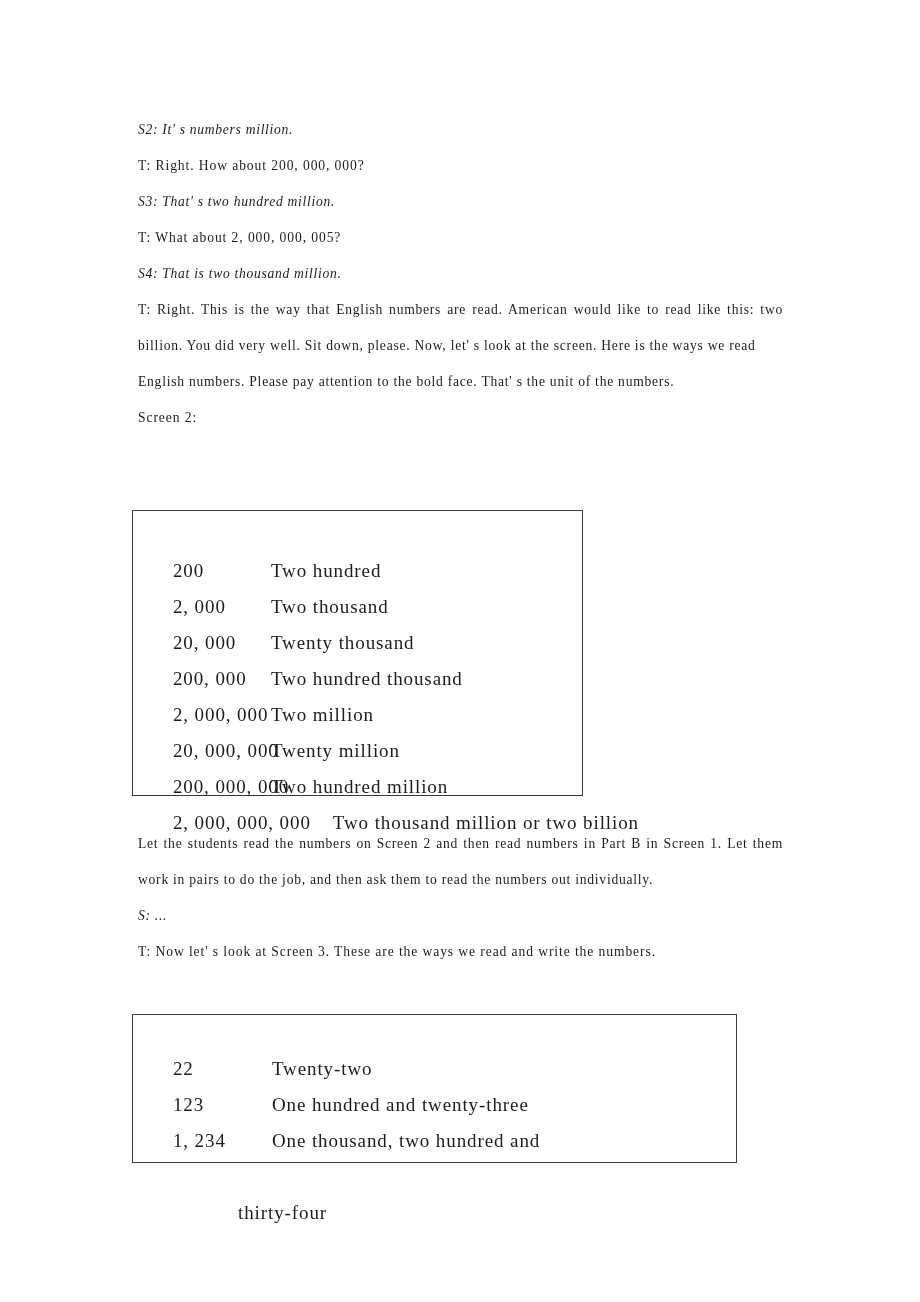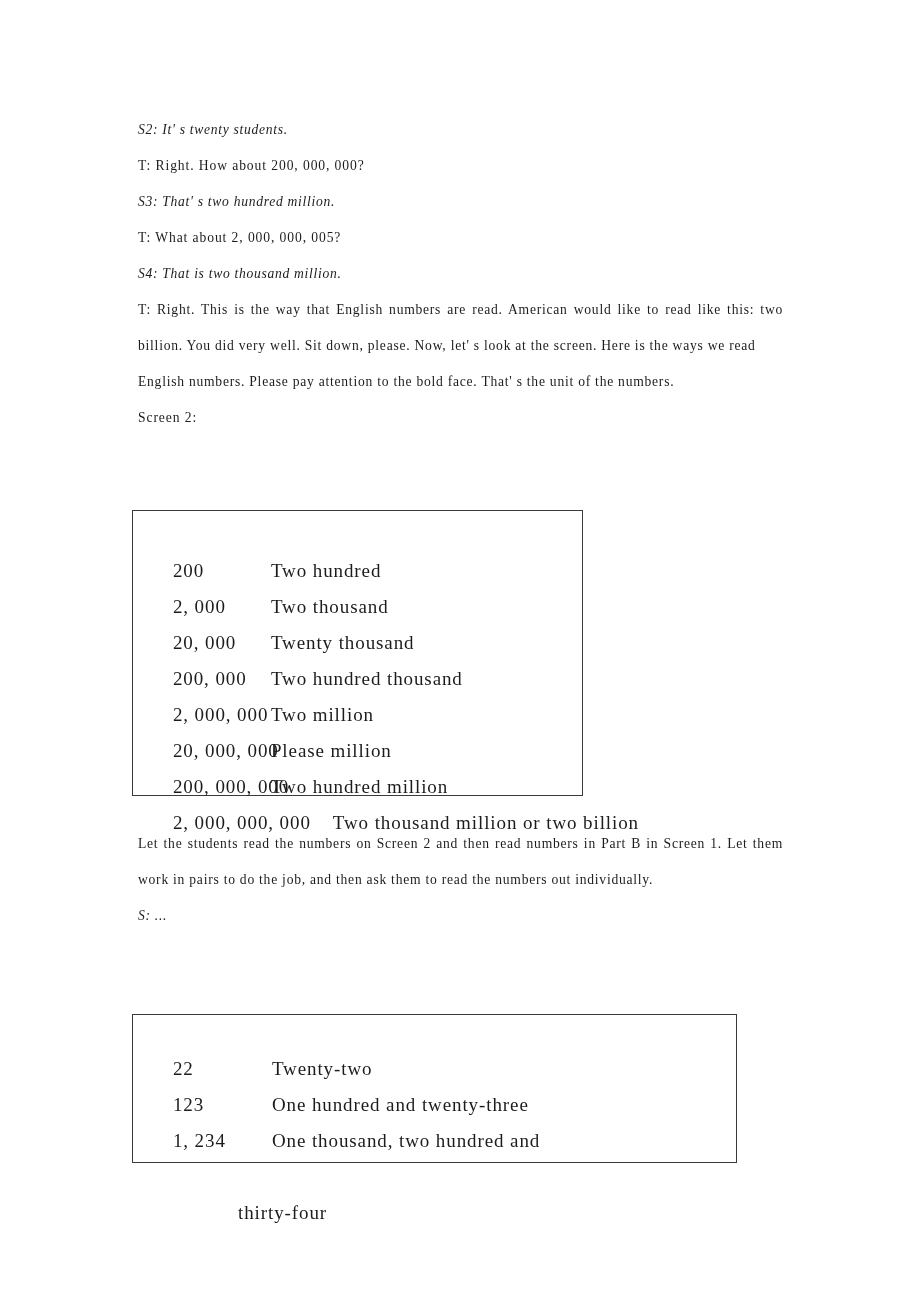--- a/index.html
+++ b/index.html
@@ -104,21 +104,21 @@
   #table-screen3 .tnum { width: 99px; }
   #table-screen3 .cont { padding-left: 99px; display: block; }
 </style>
 </head>
 <body>
 
 <div class="page">
 
   <div class="content">
 
-    <div class="line italic">S2: It' s twenty students.</div>
+    <div class="line italic">S2: It' s numbers million.</div>
     <div class="line">T: Right. How about 200, 000, 000?</div>
     <div class="line italic">S3: That' s two hundred million.</div>
     <div class="line">T: What about 2, 000, 000, 005?</div>
     <div class="line italic">S4: That is two thousand million.</div>
 
     <div class="para">T: Right. This is the way that English numbers are read. American would like to read like this: two billion. You did very well. Sit down, please. Now, let' s look at the screen. Here is the ways we read</div>
     <div class="para">English numbers. Please pay attention to the bold face. That' s the unit of the numbers.</div>
 
     <div class="line">Screen 2:</div>
   </div>
@@ -133,33 +133,34 @@
     <div class="trow">
       <span class="tnum">20, 000</span><span class="ttext">Twenty thousand</span>
     </div>
     <div class="trow">
       <span class="tnum">200, 000</span><span class="ttext">Two hundred thousand</span>
     </div>
     <div class="trow">
       <span class="tnum">2, 000, 000</span><span class="ttext">Two million</span>
     </div>
     <div class="trow">
-      <span class="tnum">20, 000, 000</span><span class="ttext">Please million</span>
+      <span class="tnum">20, 000, 000</span><span class="ttext">Twenty million</span>
     </div>
     <div class="trow">
       <span class="tnum">200, 000, 000</span><span class="ttext">Two hundred million</span>
     </div>
     <div class="trow wide">
       <span class="tnum">2, 000, 000, 000</span><span class="ttext">Two thousand million or two billion</span>
     </div>
   </div>
 
   <div class="content" style="top:826px;">
     <div class="para">Let the students read the numbers on Screen 2 and then read numbers in Part B in Screen 1. Let them work in pairs to do the job, and then ask them to read the numbers out individually.</div>
     <div class="line italic">S: ...</div>
+    <div class="line">T: Now let' s look at Screen 3. These are the ways we read and write the numbers.</div>
   </div>
 
   <div class="screen-table" id="table-screen3">
     <div class="trow">
       <span class="tnum">22</span><span class="ttext">Twenty-two</span>
     </div>
     <div class="trow">
       <span class="tnum">123</span><span class="ttext">One hundred and twenty-three</span>
     </div>
     <div class="trow">

